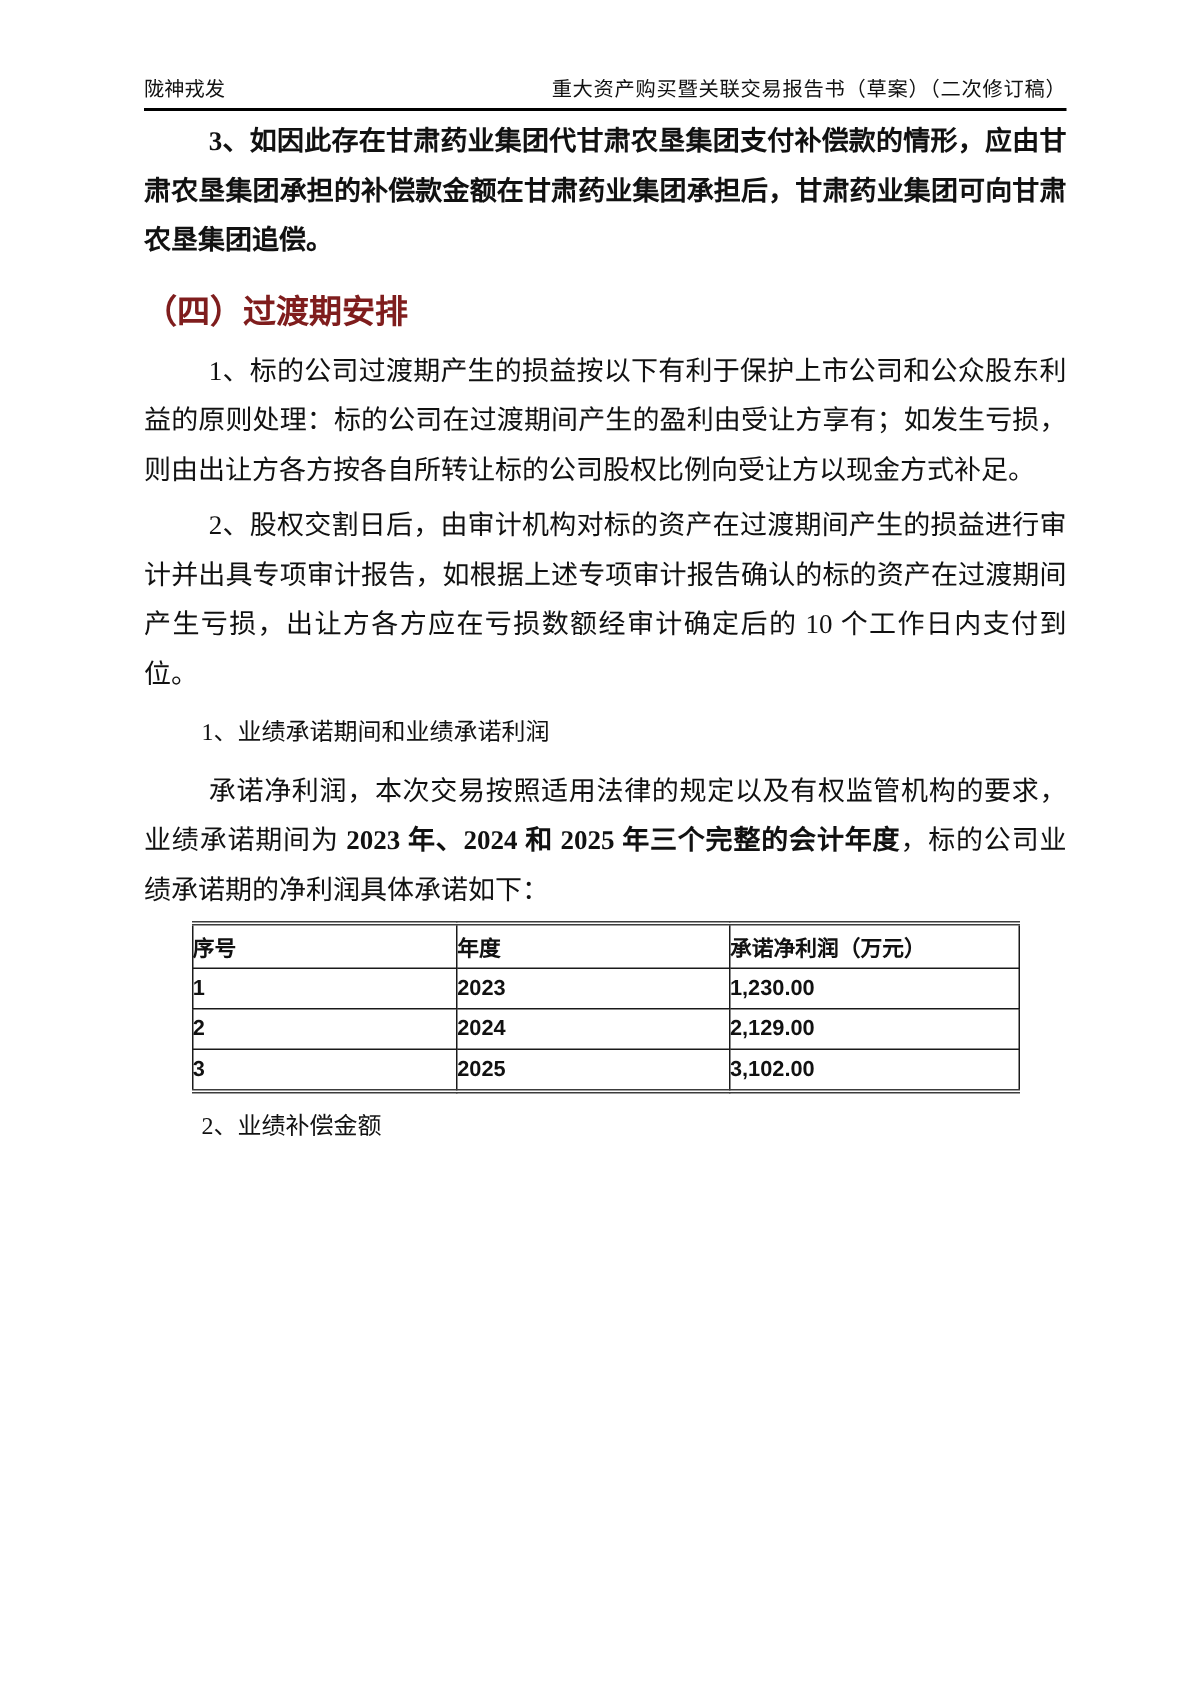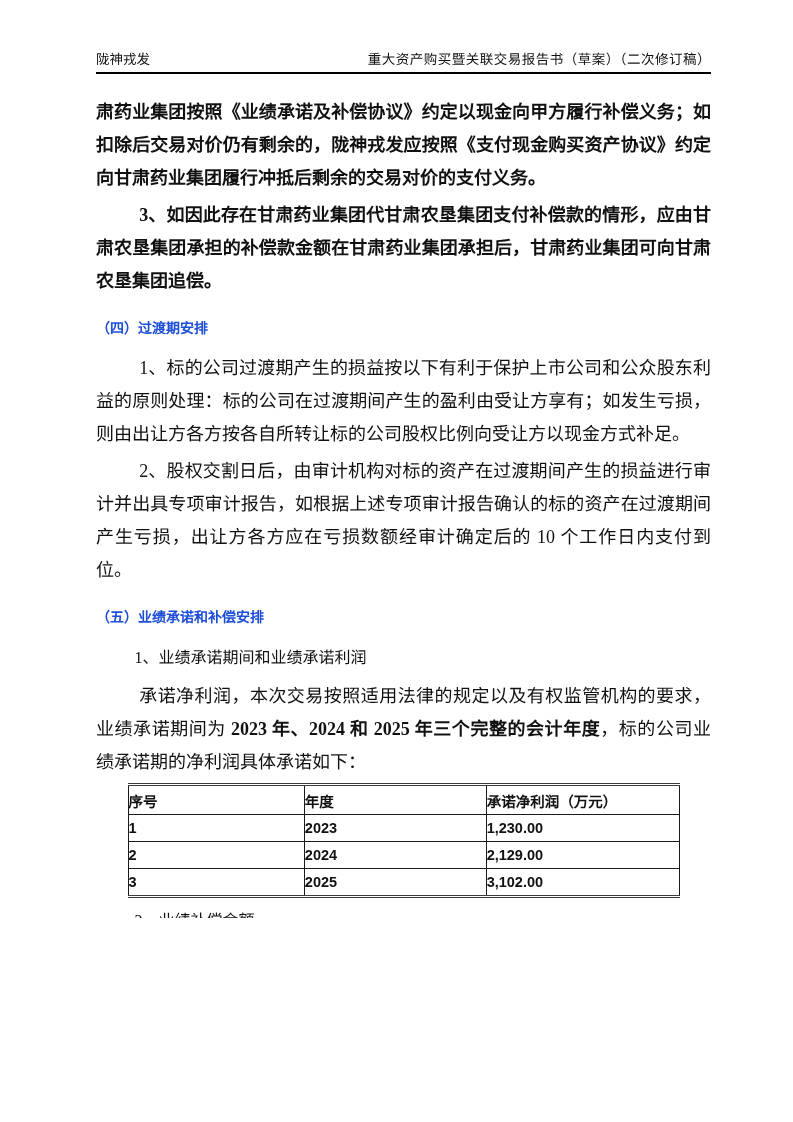--- a/index.html
+++ b/index.html
@@ -44,26 +44,26 @@
   .para .bold-run { font-weight: bold; margin-top: 48px; }
   .para.carry { margin-top: 22px; }
   .subitem {
     font-size: 16px;
     line-height: 33px;
     margin: 6px 0;
     text-indent: 2.4em;
   }
   
   .sec-heading {
-    font-family: Liberation Mono, monospace;
+    font-family: Liberation Serif, serif;
     font-weight: bold;
-    font-size: 14px;
+    font-size: 22px;
     line-height: 30px;
     margin: 16px 0 8px 0;
-    color: #1d4ed8;
+    color: #7f1d1d;
   }
   
   .pv-table-wrap { margin: 4px auto 0 auto; width: 552px; }
   table.pv-table {
     width: 100%;
     border-collapse: collapse;
     border-top: 3px double #3c3c3c;
     border-bottom: 3px double #3c3c3c;
     table-layout: fixed;
   }
@@ -101,30 +101,28 @@
 <body>
 
 <div class="page">
   <div class="content">
 
     <div class="doc-header">
       <span class="hdr-left">陇神戎发</span>
       <span class="hdr-right">重大资产购买暨关联交易报告书（草案）（二次修订稿）</span>
     </div>
 
-    <p class="para bold no-indent carry">肃药业集团按照《业绩承诺及补偿协议》约定以现金向甲方履行补偿义务；如扣除后交易对价仍有剩余的，陇神戎发应按照《支付现金购买资产协议》约定向甘肃药业集团履行冲抵后剩余的交易对价的支付义务。</p>
 
     <p class="para bold">3、如因此存在甘肃药业集团代甘肃农垦集团支付补偿款的情形，应由甘肃农垦集团承担的补偿款金额在甘肃药业集团承担后，甘肃药业集团可向甘肃农垦集团追偿。</p>
 
     <div class="sec-heading">（四）过渡期安排</div>
 
     <p class="para">1、标的公司过渡期产生的损益按以下有利于保护上市公司和公众股东利益的原则处理：标的公司在过渡期间产生的盈利由受让方享有；如发生亏损，则由出让方各方按各自所转让标的公司股权比例向受让方以现金方式补足。</p>
     <p class="para">2、股权交割日后，由审计机构对标的资产在过渡期间产生的损益进行审计并出具专项审计报告，如根据上述专项审计报告确认的标的资产在过渡期间产生亏损，出让方各方应在亏损数额经审计确定后的 10 个工作日内支付到位。</p>
 
-    <div class="sec-heading">（五）业绩承诺和补偿安排</div>
 
     <div class="subitem">1、业绩承诺期间和业绩承诺利润</div>
 
     <p class="para"><span>承诺净利润，本次交易按照适用法律的规定以及有权监管机构的要求，业绩承诺期间为 </span><span class="bold-run">2023 年、2024 和 2025 年三个完整的会计年度</span><span>，标的公司业绩承诺期的净利润具体承诺如下：</span></p>
 
     <div class="pv-table-wrap">
       <table class="pv-table">
         <colgroup>
             <col class="c1">
             <col class="c2">

